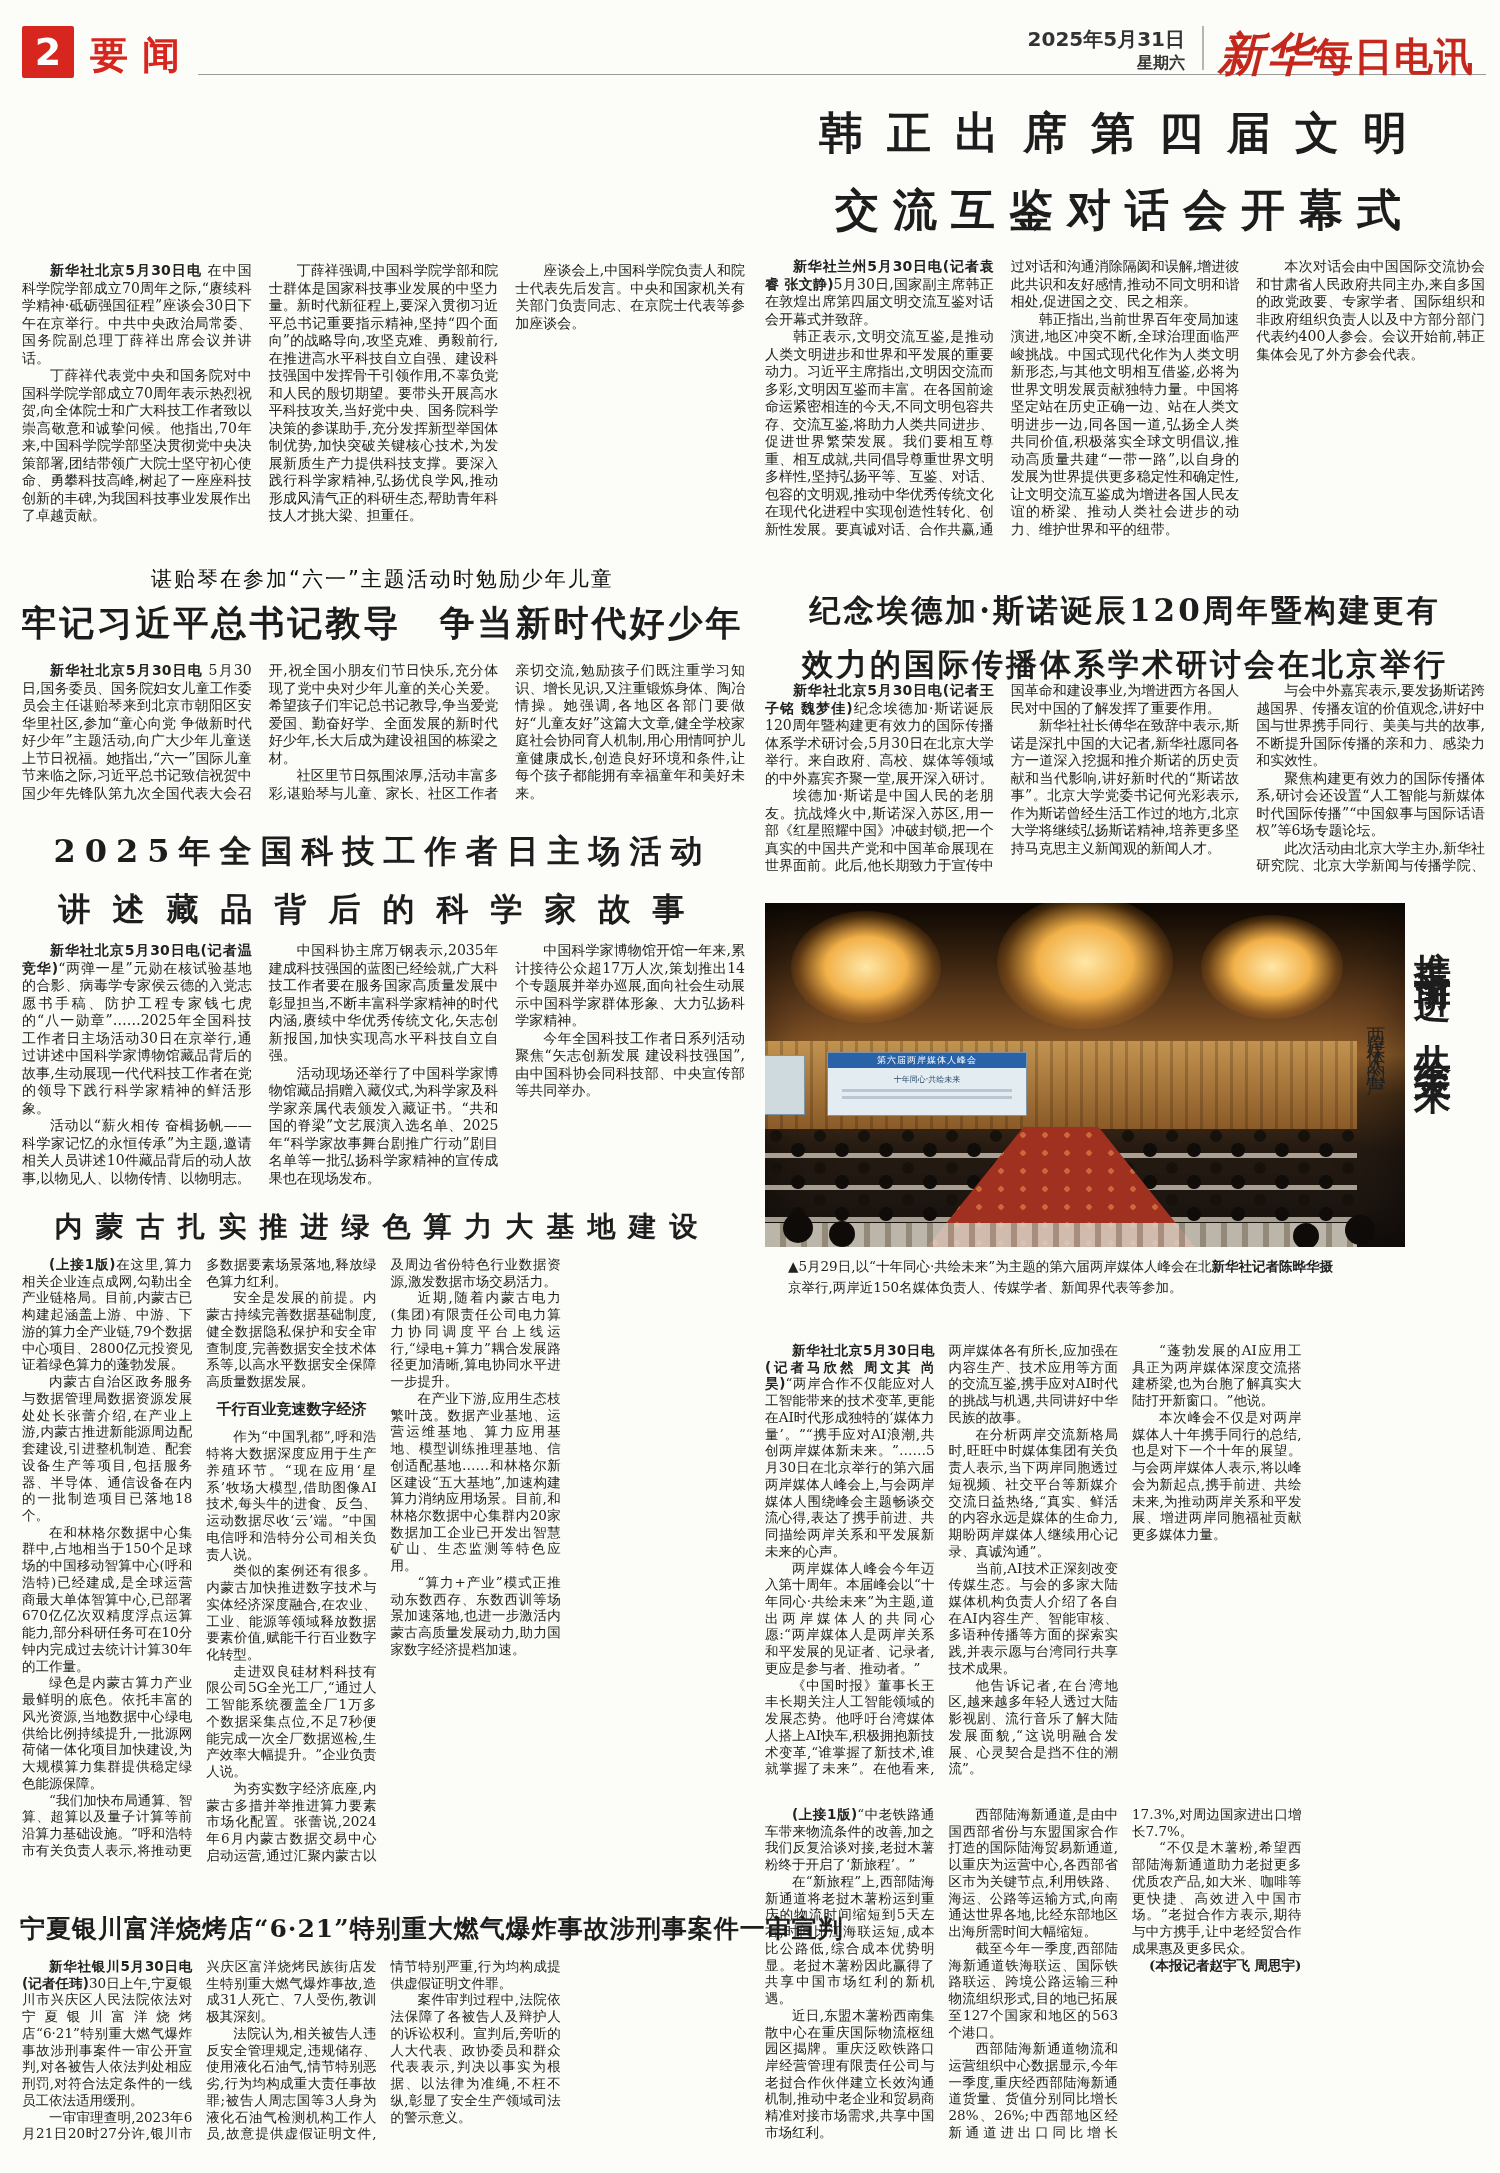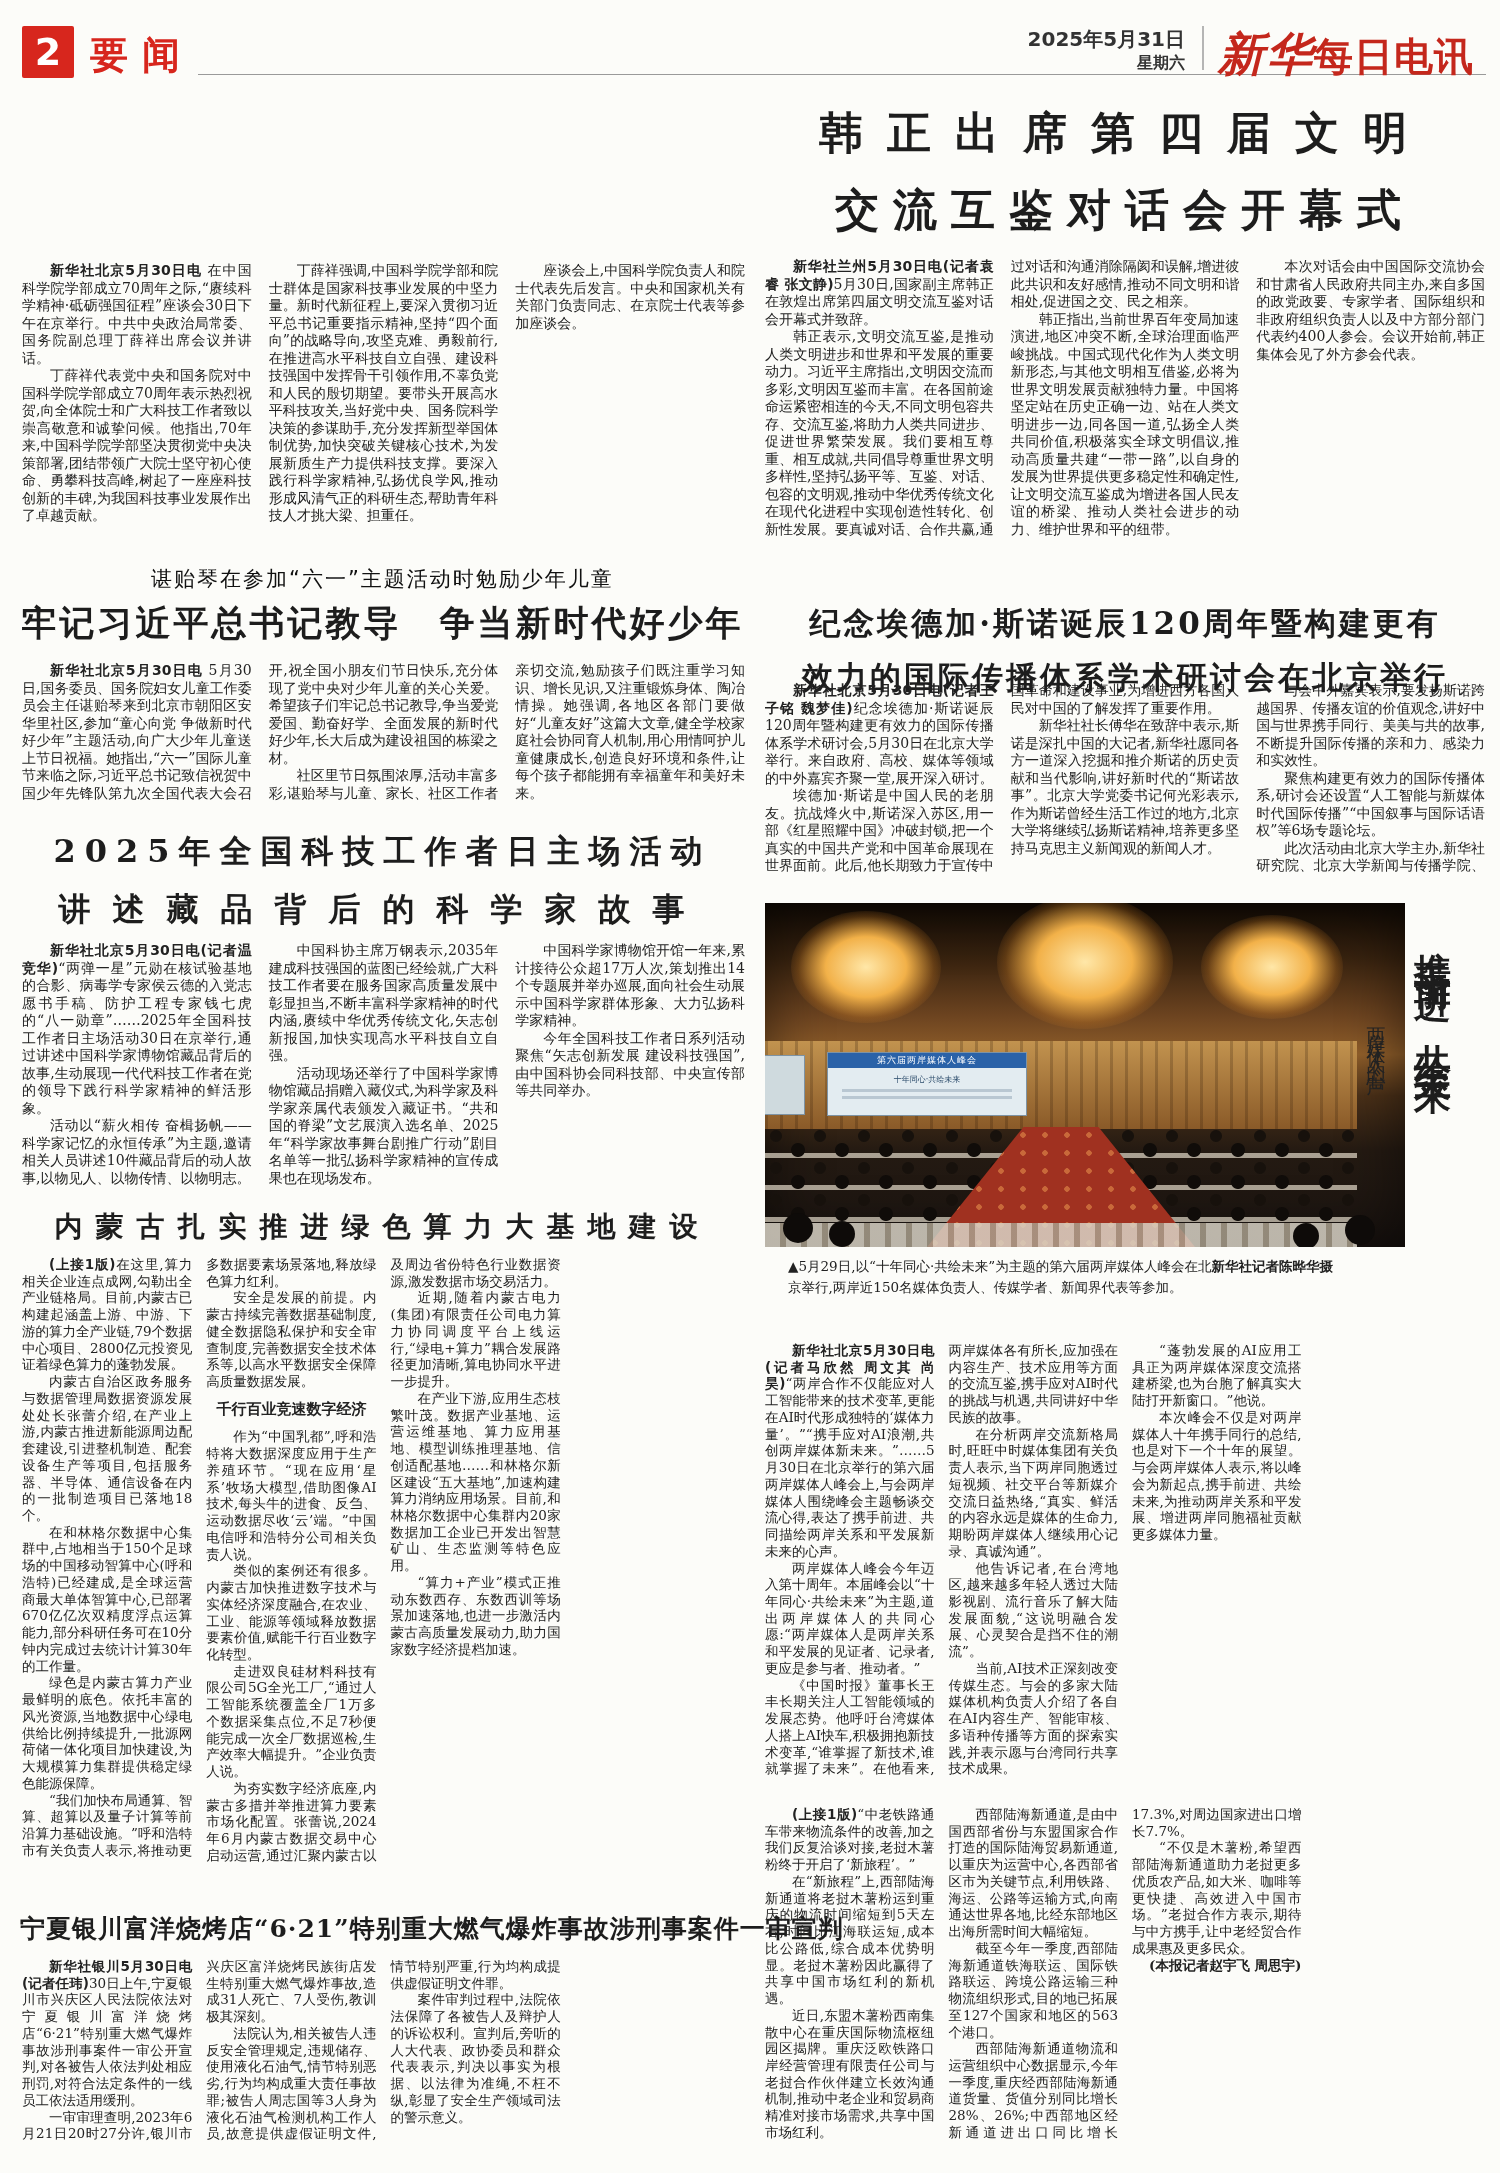--- a/index.html
+++ b/index.html
@@ -105,21 +105,21 @@
 
   <div class="abs" style="left:20px;top:565px;width:725px;">
     <div class="kicker">谌贻琴在参加“六一”主题活动时勉励少年儿童</div>
     <div class="hl" style="font-size:35px;letter-spacing:3px;margin-top:7px;">牢记习近平总书记教导　争当新时代好少年</div>
   </div>
   <div class="abs body3" style="left:22px;top:662px;width:723px;height:150px;">
       <p><b>新华社北京5月30日电</b> 5月30日,国务委员、国务院妇女儿童工作委员会主任谌贻琴来到北京市朝阳区安华里社区,参加“童心向党 争做新时代好少年”主题活动,向广大少年儿童送上节日祝福。她指出,“六一”国际儿童节来临之际,习近平总书记致信祝贺中国少年先锋队第九次全国代表大会召开,祝全国小朋友们节日快乐,充分体现了党中央对少年儿童的关心关爱。希望孩子们牢记总书记教导,争当爱党爱国、勤奋好学、全面发展的新时代好少年,长大后成为建设祖国的栋梁之材。</p>
       <p>社区里节日氛围浓厚,活动丰富多彩,谌贻琴与儿童、家长、社区工作者亲切交流,勉励孩子们既注重学习知识、增长见识,又注重锻炼身体、陶冶情操。她强调,各地区各部门要做好“儿童友好”这篇大文章,健全学校家庭社会协同育人机制,用心用情呵护儿童健康成长,创造良好环境和条件,让每个孩子都能拥有幸福童年和美好未来。</p>
     </div>
 
-  <div class="abs" style="left:765px;top:603px;width:720px;">
+  <div class="abs" style="left:765px;top:590px;width:720px;">
     <div class="hl" style="font-size:31px;letter-spacing:3px;">纪念埃德加·斯诺诞辰120周年暨构建更有</div>
     <div class="hl" style="font-size:31px;letter-spacing:3px;margin-top:12px;">效力的国际传播体系学术研讨会在北京举行</div>
   </div>
   <div class="abs body3" style="left:765px;top:682px;width:720px;height:198px;">
       <p><b>新华社北京5月30日电(记者王子铭 魏梦佳)</b>纪念埃德加·斯诺诞辰120周年暨构建更有效力的国际传播体系学术研讨会,5月30日在北京大学举行。来自政府、高校、媒体等领域的中外嘉宾齐聚一堂,展开深入研讨。</p>
       <p>埃德加·斯诺是中国人民的老朋友。抗战烽火中,斯诺深入苏区,用一部《红星照耀中国》冲破封锁,把一个真实的中国共产党和中国革命展现在世界面前。此后,他长期致力于宣传中国革命和建设事业,为增进西方各国人民对中国的了解发挥了重要作用。</p>
       <p>新华社社长傅华在致辞中表示,斯诺是深扎中国的大记者,新华社愿同各方一道深入挖掘和推介斯诺的历史贡献和当代影响,讲好新时代的“斯诺故事”。北京大学党委书记何光彩表示,作为斯诺曾经生活工作过的地方,北京大学将继续弘扬斯诺精神,培养更多坚持马克思主义新闻观的新闻人才。</p>
       <p>与会中外嘉宾表示,要发扬斯诺跨越国界、传播友谊的价值观念,讲好中国与世界携手同行、美美与共的故事,不断提升国际传播的亲和力、感染力和实效性。</p>
       <p>聚焦构建更有效力的国际传播体系,研讨会还设置“人工智能与新媒体时代国际传播”“中国叙事与国际话语权”等6场专题论坛。</p>
       <p>此次活动由北京大学主办,新华社研究院、北京大学新闻与传播学院、北京大学中国埃德加·斯诺研究中心等承办。</p>
@@ -189,22 +189,22 @@
     <span class="cap-text">▲5月29日,以“十年同心·共绘未来”为主题的第六届两岸媒体人峰会在北京举行,两岸近150名媒体负责人、传媒学者、新闻界代表等参加。</span>
   </div>
 
   <div class="abs vt-main">携手前进　共绘未来</div>
   <div class="abs vt-sub">两岸媒体人的心声</div>
   <div class="abs body4" style="left:765px;top:1342px;width:720px;height:446px;">
       <p><b>新华社北京5月30日电(记者马欣然 周文其 尚昊)</b>“两岸合作不仅能应对人工智能带来的技术变革,更能在AI时代形成独特的‘媒体力量’。”“携手应对AI浪潮,共创两岸媒体新未来。”……5月30日在北京举行的第六届两岸媒体人峰会上,与会两岸媒体人围绕峰会主题畅谈交流心得,表达了携手前进、共同描绘两岸关系和平发展新未来的心声。</p>
       <p>两岸媒体人峰会今年迈入第十周年。本届峰会以“十年同心·共绘未来”为主题,道出两岸媒体人的共同心愿:“两岸媒体人是两岸关系和平发展的见证者、记录者,更应是参与者、推动者。”</p>
       <p>《中国时报》董事长王丰长期关注人工智能领域的发展态势。他呼吁台湾媒体人搭上AI快车,积极拥抱新技术变革,“谁掌握了新技术,谁就掌握了未来”。在他看来,两岸媒体各有所长,应加强在内容生产、技术应用等方面的交流互鉴,携手应对AI时代的挑战与机遇,共同讲好中华民族的故事。</p>
       <p>在分析两岸交流新格局时,旺旺中时媒体集团有关负责人表示,当下两岸同胞透过短视频、社交平台等新媒介交流日益热络,“真实、鲜活的内容永远是媒体的生命力,期盼两岸媒体人继续用心记录、真诚沟通”。</p>
+      <p>当前,AI技术正深刻改变传媒生态。与会的多家大陆媒体机构负责人介绍了各自在AI内容生产、智能审核、多语种传播等方面的探索实践,并表示愿与台湾同行共享技术成果。</p>
       <p>他告诉记者,在台湾地区,越来越多年轻人透过大陆影视剧、流行音乐了解大陆发展面貌,“这说明融合发展、心灵契合是挡不住的潮流”。</p>
-      <p>当前,AI技术正深刻改变传媒生态。与会的多家大陆媒体机构负责人介绍了各自在AI内容生产、智能审核、多语种传播等方面的探索实践,并表示愿与台湾同行共享技术成果。</p>
       <p>“蓬勃发展的AI应用工具正为两岸媒体深度交流搭建桥梁,也为台胞了解真实大陆打开新窗口。”他说。</p>
       <p>本次峰会不仅是对两岸媒体人十年携手同行的总结,也是对下一个十年的展望。与会两岸媒体人表示,将以峰会为新起点,携手前进、共绘未来,为推动两岸关系和平发展、增进两岸同胞福祉贡献更多媒体力量。</p>
     </div>
 
   <div class="abs body4" style="left:765px;top:1806px;width:720px;height:348px;">
       <p><b>(上接1版)</b>“中老铁路通车带来物流条件的改善,加之我们反复洽谈对接,老挝木薯粉终于开启了‘新旅程’。”</p>
       <p>在“新旅程”上,西部陆海新通道将老挝木薯粉运到重庆的物流时间缩短到5天左右,时间比江海联运短,成本比公路低,综合成本优势明显。老挝木薯粉因此赢得了共享中国市场红利的新机遇。</p>
       <p>近日,东盟木薯粉西南集散中心在重庆国际物流枢纽园区揭牌。重庆泛欧铁路口岸经营管理有限责任公司与老挝合作伙伴建立长效沟通机制,推动中老企业和贸易商精准对接市场需求,共享中国市场红利。</p>
       <p>西部陆海新通道,是由中国西部省份与东盟国家合作打造的国际陆海贸易新通道,以重庆为运营中心,各西部省区市为关键节点,利用铁路、海运、公路等运输方式,向南通达世界各地,比经东部地区出海所需时间大幅缩短。</p>
       <p>截至今年一季度,西部陆海新通道铁海联运、国际铁路联运、跨境公路运输三种物流组织形式,目的地已拓展至127个国家和地区的563个港口。</p>

